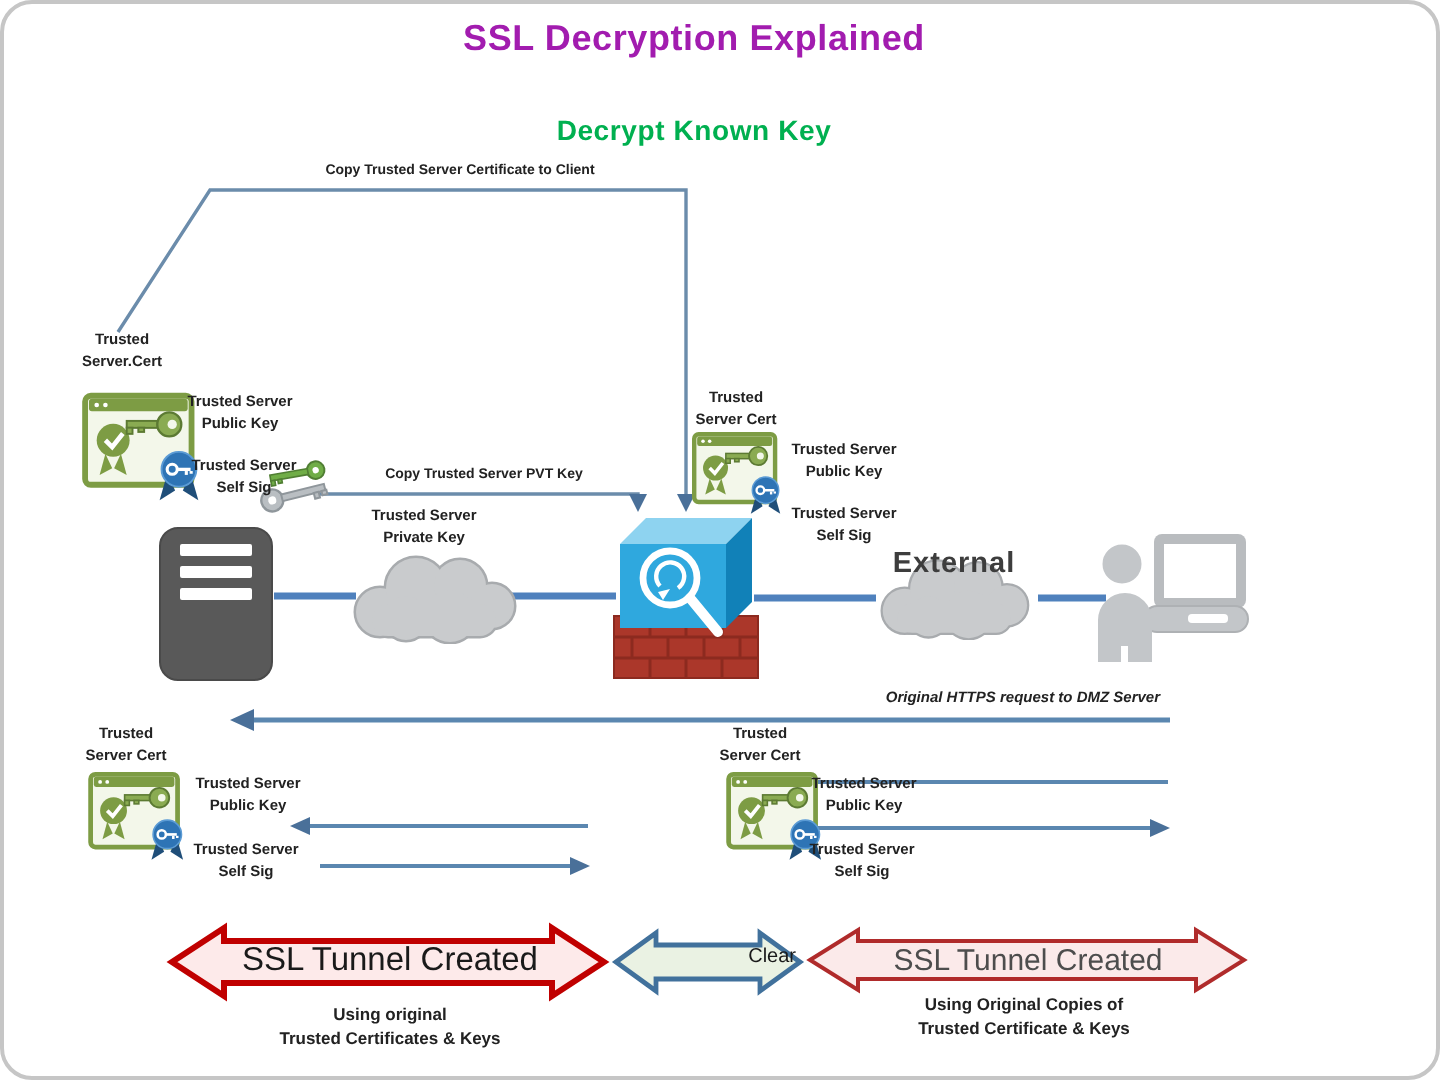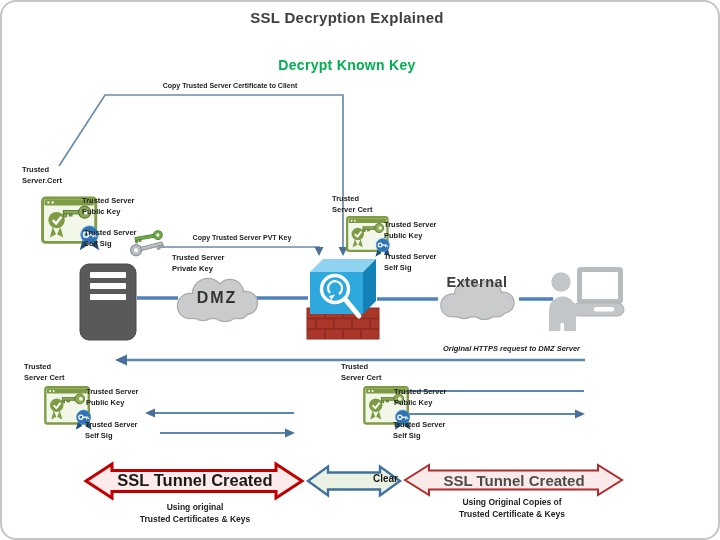--- a/index.html
+++ b/index.html
@@ -4,45 +4,45 @@
 <style>
   html,body{margin:0;padding:0;background:#fff;}
   .slide{
     position:relative;width:716px;height:536px;margin:0;
     background:#fff;border:2px solid #c6c6c6;border-radius:16px;
     font-family:"Liberation Sans",sans-serif;overflow:hidden;
   }
   .abs{position:absolute;}
   .title{
     position:absolute;left:0;top:7px;width:690px;text-align:center;
-    font-size:15px;font-weight:600;color:#404040;letter-spacing:.3px;
+    font-size:18px;font-weight:600;color:#a21caf;letter-spacing:.3px;
   }
   .subtitle{
     position:absolute;left:0;top:31px;width:690px;text-align:center;
     font-size:14px;font-weight:700;color:#00B050;letter-spacing:.3px;margin-top:24px;
   }
   .lbl{
     position:absolute;font-size:7.5px;font-weight:600;color:#222;
-    line-height:1.4;white-space:pre-line;
+    text-align:center;line-height:1.4;white-space:pre-line;
   }
   .lbl-xs{
     position:absolute;font-size:7px;font-weight:600;color:#222;
     text-align:center;line-height:1.3;white-space:nowrap;
   }
   .node-label{
     position:absolute;text-align:center;font-weight:600;color:#333;
   }
   .dmz-label{font-size:16px;letter-spacing:2px;}
   .ext-label{font-size:14.5px;letter-spacing:.5px;color:#3d3d3d;}
   .https-label{
     position:absolute;left:398px;top:342px;width:180px;text-align:right;
     font-size:7.5px;font-weight:600;color:#222;white-space:nowrap;font-style:italic;
   }
   .tunnel-label{
-    position:absolute;text-align:center;font-weight:700;color:#1a1a1a;
+    position:absolute;text-align:center;font-weight:400;color:#1a1a1a;
   }
   .tunnel-caption{
     position:absolute;text-align:center;font-size:8.5px;font-weight:600;
     color:#222;line-height:1.45;white-space:pre-line;
   }
   svg{display:block;}
   .overlay{position:absolute;left:0;top:0;pointer-events:none;}
 </style>
 </head>
 <body>
@@ -311,21 +311,20 @@
   <div class="lbl" style="left:170px;top:251px;width:80px;">Trusted Server
 Private Key</div>
 
   <div class="lbl" style="left:330px;top:192px;width:72px;">Trusted
 Server Cert</div>
   <div class="lbl" style="left:382px;top:218px;width:76px;">Trusted Server
 Public Key</div>
   <div class="lbl" style="left:382px;top:250px;width:76px;">Trusted Server
 Self Sig</div>
 
-  <div class="node-label dmz-label" style="left:168px;top:287px;width:94px;">DMZ</div>
   <div class="node-label ext-label" style="left:428px;top:272px;width:94px;text-align:center;">External</div>
 
   <div class="lbl" style="left:22px;top:360px;width:78px;">Trusted
 Server Cert</div>
   <div class="lbl" style="left:84px;top:385px;width:76px;">Trusted Server
 Public Key</div>
   <div class="lbl" style="left:83px;top:418px;width:76px;">Trusted Server
 Self Sig</div>
 
   <div class="lbl" style="left:339px;top:360px;width:78px;">Trusted

